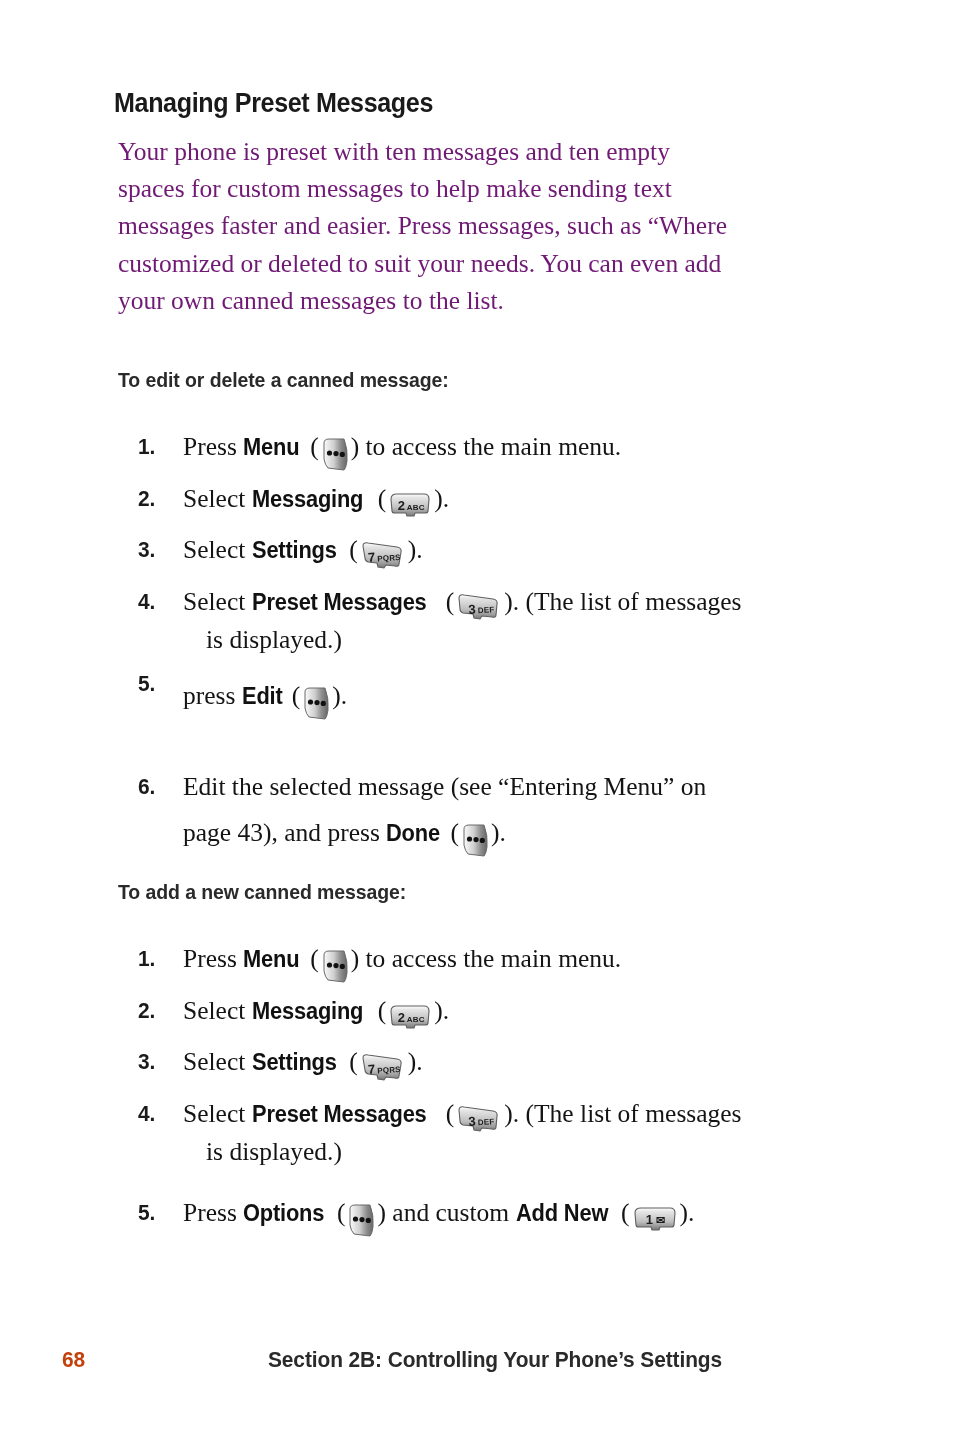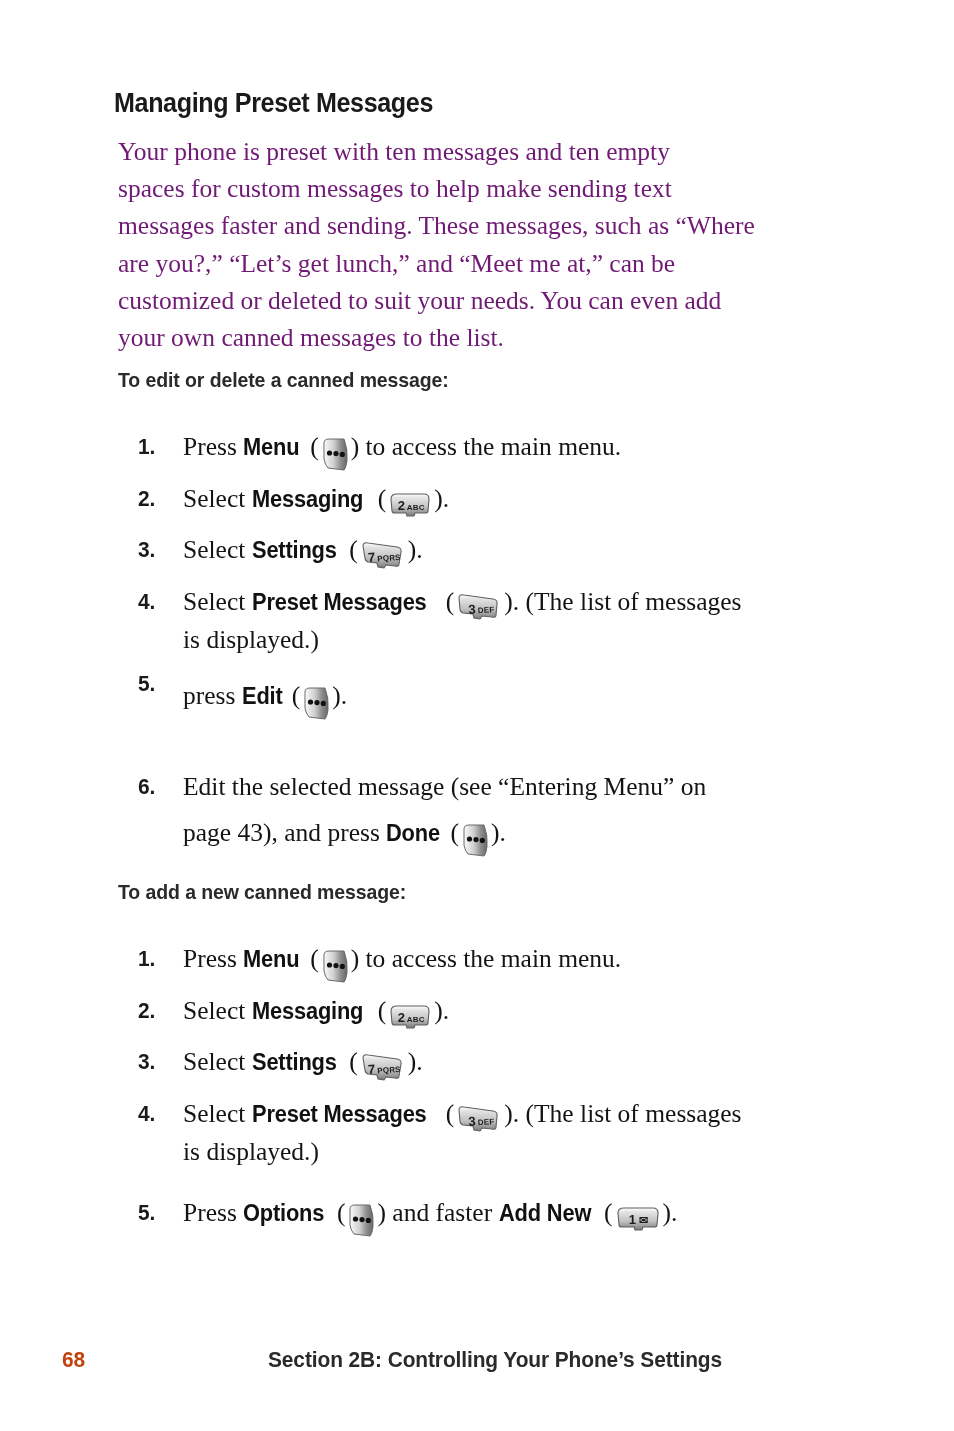--- a/index.html
+++ b/index.html
@@ -87,21 +87,21 @@
     font-size: 22px;
     transform: scaleX(0.95);
     transform-origin: left center;
     color: #1a1a1a;
   }
   .li .body {
     margin-left: 45px;
     display: block;
   }
   .li .row { display: block; white-space: nowrap; }
-  .li .row.l2 { margin-top: 4px; }
+  .li .row.l2 { margin-top: 4px; margin-left: 23px; }
   .li .row.l2sp { margin-top: 12px; }
 
   b.cmd {
     font-family: "Liberation Sans Narrow", "Liberation Sans", sans-serif;
     font-weight: bold;
     font-size: 23.5px;
     letter-spacing: -0.2px;
     display: inline-block;
     transform: scaleX(0.93);
     transform-origin: left center;
@@ -188,22 +188,21 @@
 </head>
 <body>
 
 <div class="page">
 
   <div class="h1">Managing Preset Messages</div>
 
   <div class="para">
     <span class="ln">Your phone is preset with ten messages and ten empty</span>
     <span class="ln">spaces for custom messages to help make sending text</span>
-    <span class="ln">messages faster and sending. These messages, such as “Where</span>
-    <span class="ln">are you?,” “Let’s get lunch,” and “Meet me at,” can be</span>
+    <span class="ln">messages faster and easier. Press messages, such as “Where</span>
     <span class="ln">customized or deleted to suit your needs. You can even add</span>
     <span class="ln">your own canned messages to the list.</span>
   </div>
 
   <div class="h2 a">To edit or delete a canned message:</div>
 
   <div class="li" style="top:430px">
     <span class="num">1.</span>
     <span class="body">
       <span class="row"><span>Press </span><b class="cmd">Menu</b><span class="paren"> (</span><span class="softkey"><svg width="30" height="34" viewBox="0 0 30 34">
@@ -358,21 +357,21 @@
   </div>
 
   <div class="li" style="top:1196px">
     <span class="num">5.</span>
     <span class="body">
       <span class="row"><span>Press </span><b class="cmd">Options</b><span class="paren"> (</span><span class="softkey"><svg width="30" height="34" viewBox="0 0 30 34">
               <path d="M4 6 Q4 2 9 2 L24 2 Q28 12 27 24 Q26 31 24 33 L8 31 Q5 28 4 22 Z" fill="url(#sg)" stroke="#6a6a6a" stroke-width="1"></path>
               <circle cx="9.5" cy="16" r="2.6" fill="#111"></circle>
               <circle cx="16" cy="16.6" r="2.6" fill="#111"></circle>
               <circle cx="22.3" cy="17.4" r="2.6" fill="#111"></circle>
-            </svg></span><span class="paren">)</span><span> and faster </span><b class="cmd">Add New</b><span class="paren"> (</span><span class="numkey k1"><svg width="48" height="26" viewBox="0 0 48 26">
+            </svg></span><span class="paren">)</span><span> and custom </span><b class="cmd">Add New</b><span class="paren"> (</span><span class="numkey k1"><svg width="48" height="26" viewBox="0 0 48 26">
               <defs>
                 <linearGradient id="kg1" x1="0" y1="0" x2="0" y2="1">
                   <stop offset="0" stop-color="#ffffff"></stop>
                   <stop offset="0.16" stop-color="#e6e6e6"></stop>
                   <stop offset="0.60" stop-color="#c2c2c2"></stop>
                   <stop offset="0.82" stop-color="#9a9a9a"></stop>
                   <stop offset="1" stop-color="#777777"></stop>
                 </linearGradient>
               </defs>
               <path d="M5 20 L4 8 Q4 3 10 3 L39 3 Q44 3 44 8 L43 20 Q43 22 40 22 L29 22 L28 25 L21 25 L20 22 L8 22 Q5 22 5 20 Z" fill="url(#kg1)" stroke="#5f5f5f" stroke-width="1.1"></path>

